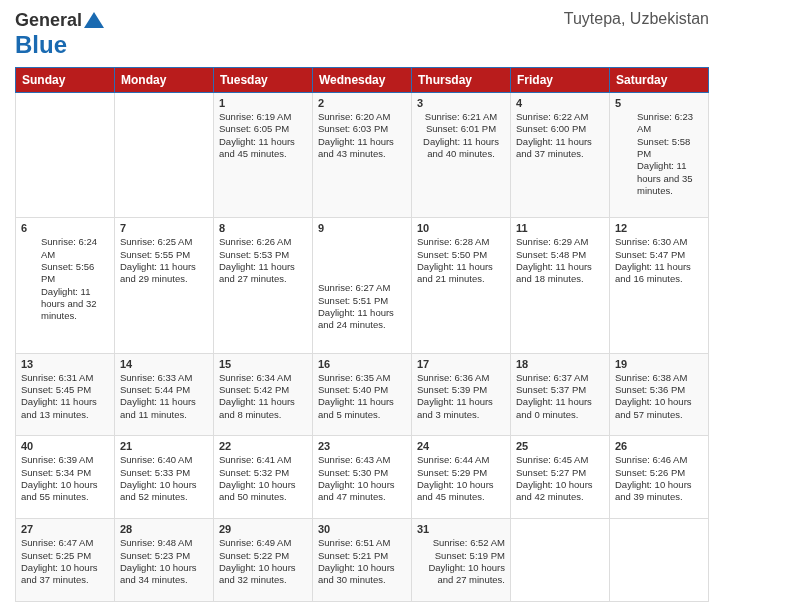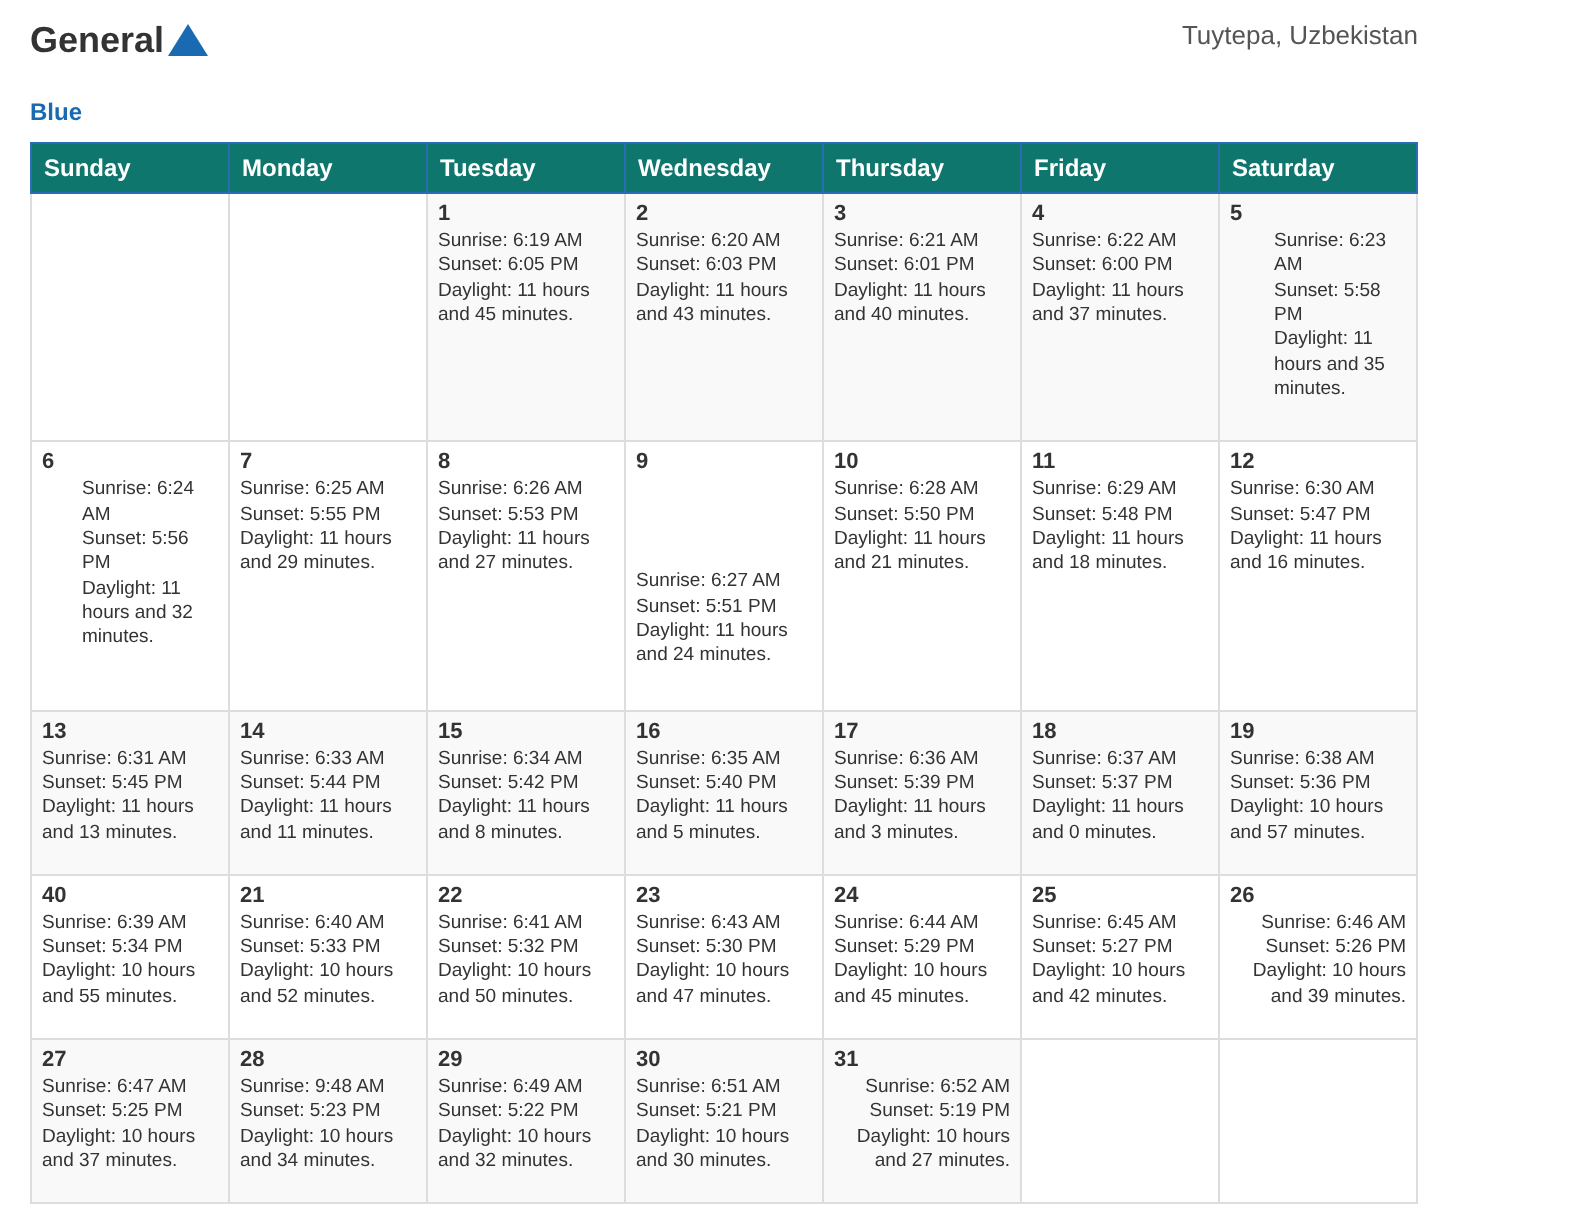--- a/index.html
+++ b/index.html
@@ -31,55 +31,54 @@
     .logo-text {
       display: flex;
       align-items: center;
     }
     .logo-general {
       font-size: 18px;
       font-weight: bold;
       color: #333;
     }
     .logo-blue {
-      font-size: 12px;
+      font-size: 24px;
       font-weight: bold;
       color: #1a6ab1;
-      margin-top: 18px;
     }
     .logo-triangle {
       width: 0;
       height: 0;
       border-left: 10px solid transparent;
       border-right: 10px solid transparent;
       border-bottom: 16px solid #1a6ab1;
       margin-left: 2px;
       margin-bottom: 2px;
     }
     .title-block {
       text-align: right;
     }
     .title-month {
       font-size: 32px;
       font-weight: bold;
       color: #333;
     }
     .title-location {
-      font-size: 13px;
+      font-size: 16px;
       color: #555;
     }
     .calendar {
       flex: 1;
       border: 1px solid #ccc;
       border-collapse: collapse;
       width: 100%;
       table-layout: fixed;
     }
     .calendar th {
-      background-color: #0f766e;
+      background-color: #b91c1c;
       color: #fff;
       text-align: left;
       padding: 5px 6px;
       font-size: 12px;
       border: 1px solid #2a6db5;
     }
     .calendar td {
       vertical-align: top;
       padding: 4px 5px;
       border: 1px solid #ddd;
@@ -148,21 +147,21 @@
 Daylight: 11 hours and 45 minutes.</div>
           </td>
           <td>
             <span class="day-num">2</span>
             <div class="cell-content" style="white-space: pre-line;">Sunrise: 6:20 AM
 Sunset: 6:03 PM
 Daylight: 11 hours and 43 minutes.</div>
           </td>
           <td>
             <span class="day-num">3</span>
-            <div class="cell-content" style="white-space: pre-line;">Sunrise: 6:21 AM
+            <div class="cell-content" style="white-space: pre-line; text-align: center;">Sunrise: 6:21 AM
 Sunset: 6:01 PM
 Daylight: 11 hours and 40 minutes.</div>
           </td>
           <td>
             <span class="day-num">4</span>
             <div class="cell-content" style="white-space: pre-line;">Sunrise: 6:22 AM
 Sunset: 6:00 PM
 Daylight: 11 hours and 37 minutes.</div>
           </td>
           <td>
@@ -292,21 +291,21 @@
 Daylight: 10 hours and 45 minutes.</div>
           </td>
           <td>
             <span class="day-num">25</span>
             <div class="cell-content" style="white-space: pre-line;">Sunrise: 6:45 AM
 Sunset: 5:27 PM
 Daylight: 10 hours and 42 minutes.</div>
           </td>
           <td>
             <span class="day-num">26</span>
-            <div class="cell-content" style="white-space: pre-line; text-align: right;">Sunrise: 6:46 AM
+            <div class="cell-content" style="white-space: pre-line;">Sunrise: 6:46 AM
 Sunset: 5:26 PM
 Daylight: 10 hours and 39 minutes.</div>
           </td>
         </tr>
         <tr>
           <td>
             <span class="day-num">27</span>
             <div class="cell-content" style="white-space: pre-line;">Sunrise: 6:47 AM
 Sunset: 5:25 PM
 Daylight: 10 hours and 37 minutes.</div>

